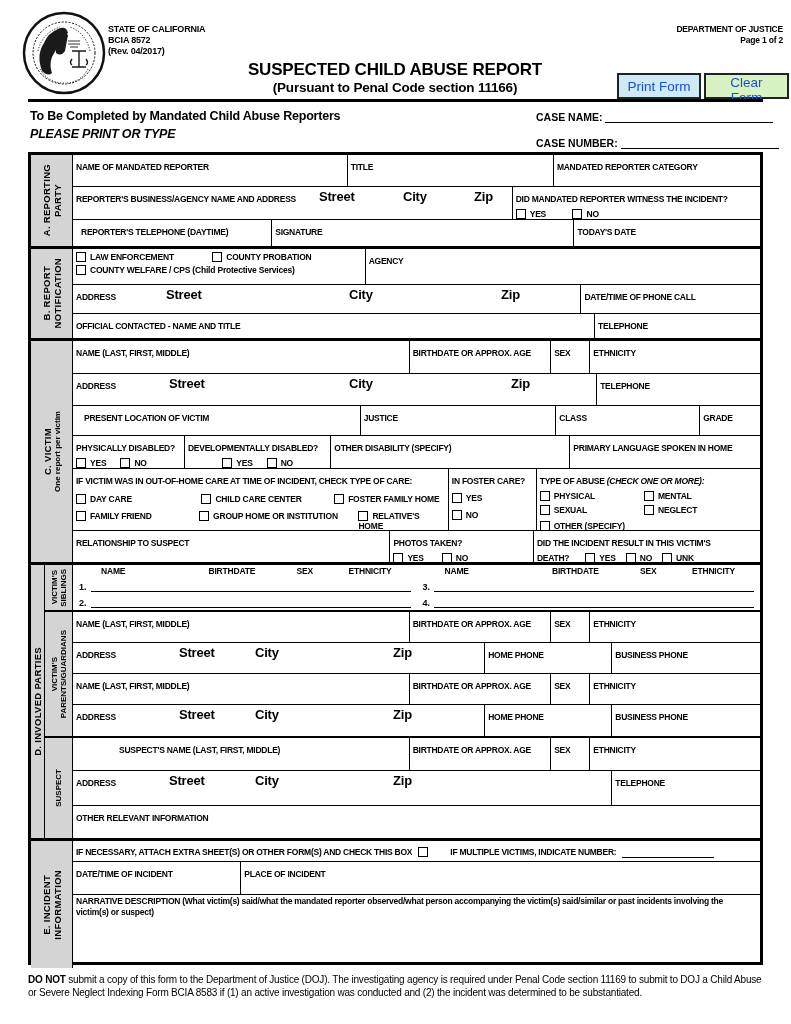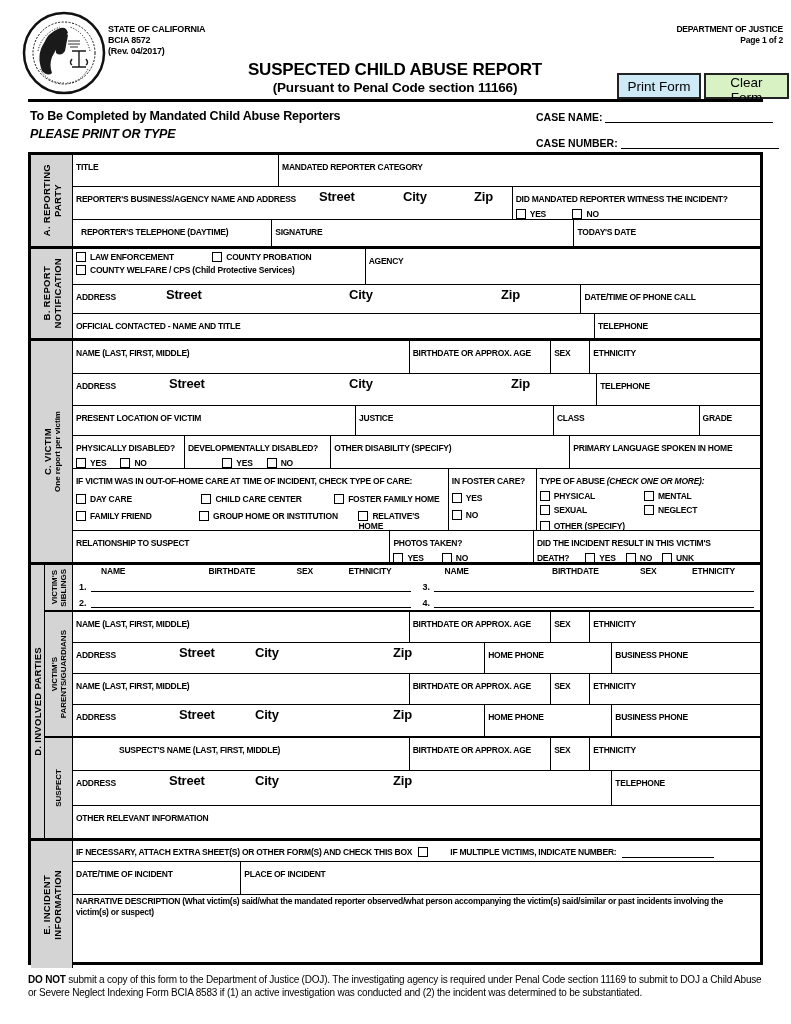--- a/index.html
+++ b/index.html
@@ -9,21 +9,21 @@
     font-family:"Liberation Sans", sans-serif; color:#000;
   }
   
   .hdr { position:absolute; left:0; top:0; width:791px; height:101px; }
   .seal { position:absolute; left:22px; top:11px; width:84px; height:84px; }
   .agency-block { position:absolute; left:108px; top:24px; font-size:9px; font-weight:bold; line-height:11px; letter-spacing:-0.2px; }
   .doj-block { position:absolute; right:8px; top:24px; text-align:right; font-size:8.5px; font-weight:bold; line-height:11px; letter-spacing:-0.2px; }
   .title { position:absolute; left:150px; top:60px; width:490px; text-align:center; font-size:17px; font-weight:bold; letter-spacing:-0.2px; }
   .subtitle { position:absolute; left:150px; top:80px; width:490px; text-align:center; font-size:13.5px; font-weight:bold; letter-spacing:-0.2px; }
   .btn { position:absolute; top:73px; height:26px; font-family:"Liberation Sans",sans-serif;
-         font-size:13.5px; color:#000000; border:2px solid var(--btn-border,#222); padding:0 8px; cursor:pointer; }
+         font-size:13.5px; color:#1d4ed8; border:2px solid var(--btn-border,#222); padding:0 8px; cursor:pointer; }
   .btn-print { left:617px; width:84px; background:var(--print-bg,#cdeaf6); }
   .btn-clear { left:704px; width:85px; background:var(--clear-bg,#d8f2c4); }
   .hrule { position:absolute; left:28px; top:99px; width:735px; height:3px; background:#000; }
   
   .subhdr { position:absolute; left:0; top:103px; width:791px; height:49px; }
   .instr-bold { position:absolute; left:30px; top:6px; font-size:12.5px; font-weight:bold; letter-spacing:-0.2px; }
   .instr-italic { position:absolute; left:30px; top:24px; font-size:12.5px; font-weight:bold; font-style:italic; letter-spacing:-0.2px; }
   .case-line { position:absolute; left:536px; font-size:10.5px; font-weight:bold; white-space:nowrap; }
   .case-name { top:8px; } .case-number { top:34px; }
   .uline { display:inline-block; border-bottom:1.5px solid #000; height:12px; vertical-align:bottom; }
@@ -105,20 +105,23 @@
 
   <div class="sec" style="height:94px;">
     <div class="band">
       <div class="vwrap">
         <span class="v">A. REPORTING</span>
         <span class="v">PARTY</span>
       </div>
     </div>
     <div class="content">
       <div class="row" style="height:33px;">
+        <div class="cell" style="width:40%;">
+          <span class="lab">NAME OF MANDATED REPORTER</span>
+        </div>
         <div class="cell" style="width:30%;">
           <span class="lab">TITLE</span>
         </div>
         <div class="cell" style="width:30%;">
           <span class="lab">MANDATED REPORTER CATEGORY</span>
         </div>
       </div>
       <div class="row" style="height:34px;">
         <div class="cell" style="width:64%;">
           <span class="lab">REPORTER'S BUSINESS/AGENCY NAME AND ADDRESS</span>
@@ -210,21 +213,21 @@
       </div>
       <div class="row" style="height:33px;">
         <div class="cell" style="width:76.3%;">
           <span class="lab">ADDRESS</span>
           <span class="sublab" style="left:96px;">Street</span>
           <span class="sublab" style="left:276px;">City</span>
           <span class="sublab" style="left:438px;">Zip</span>
         </div>
         <div class="cell" style="width:23.7%;"><span class="lab">TELEPHONE</span></div>
       </div>
-      <div class="row" style="height:30px;">
+      <div class="row" style="height:30px;padding-left:8px;">
         <div class="cell" style="width:41.2%;"><span class="lab">PRESENT LOCATION OF VICTIM</span></div>
         <div class="cell" style="width:28.8%;"><span class="lab">JUSTICE</span></div>
         <div class="cell" style="width:21.2%;"><span class="lab">CLASS</span></div>
         <div class="cell" style="width:8.8%;"><span class="lab">GRADE</span></div>
       </div>
       <div class="row" style="height:34px;">
         <div class="cell" style="width:16.3%;">
           <span class="lab">PHYSICALLY DISABLED?</span>
           <div class="cbline"><span class="cbx"></span><span>YES</span><span class="gap" style="width:14px;"></span><span class="cbx"></span><span>NO</span></div>
         </div>

